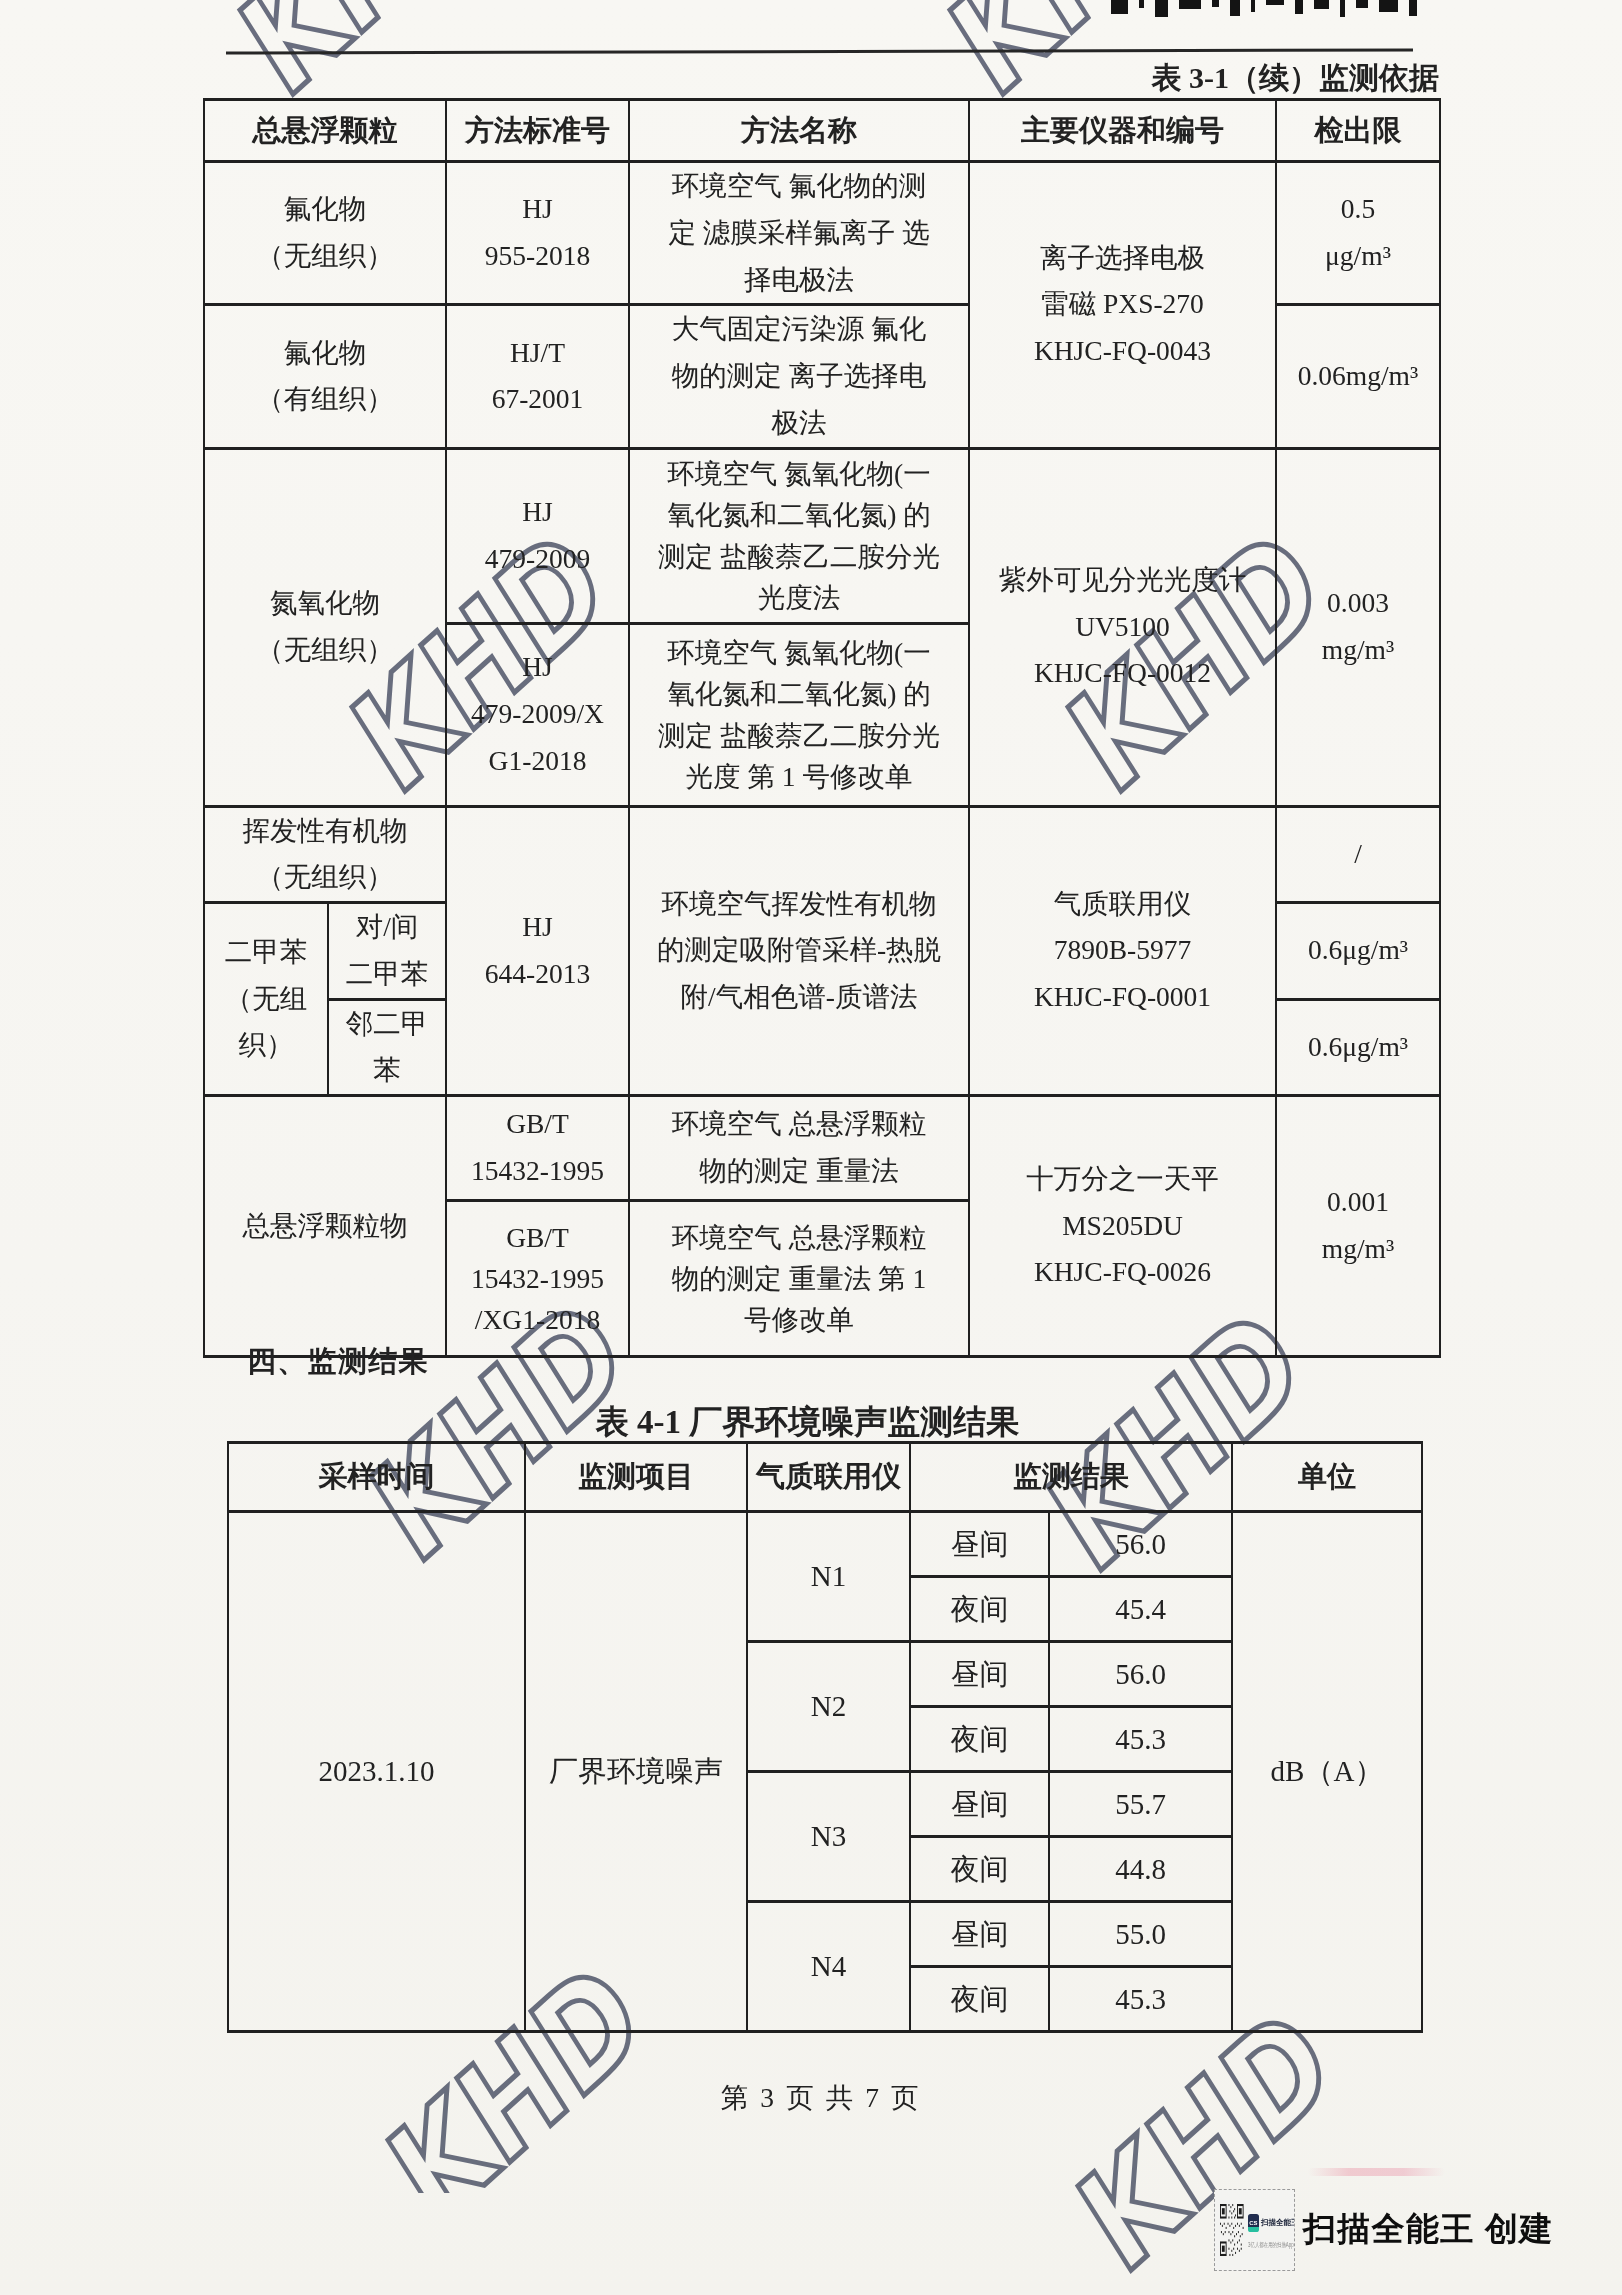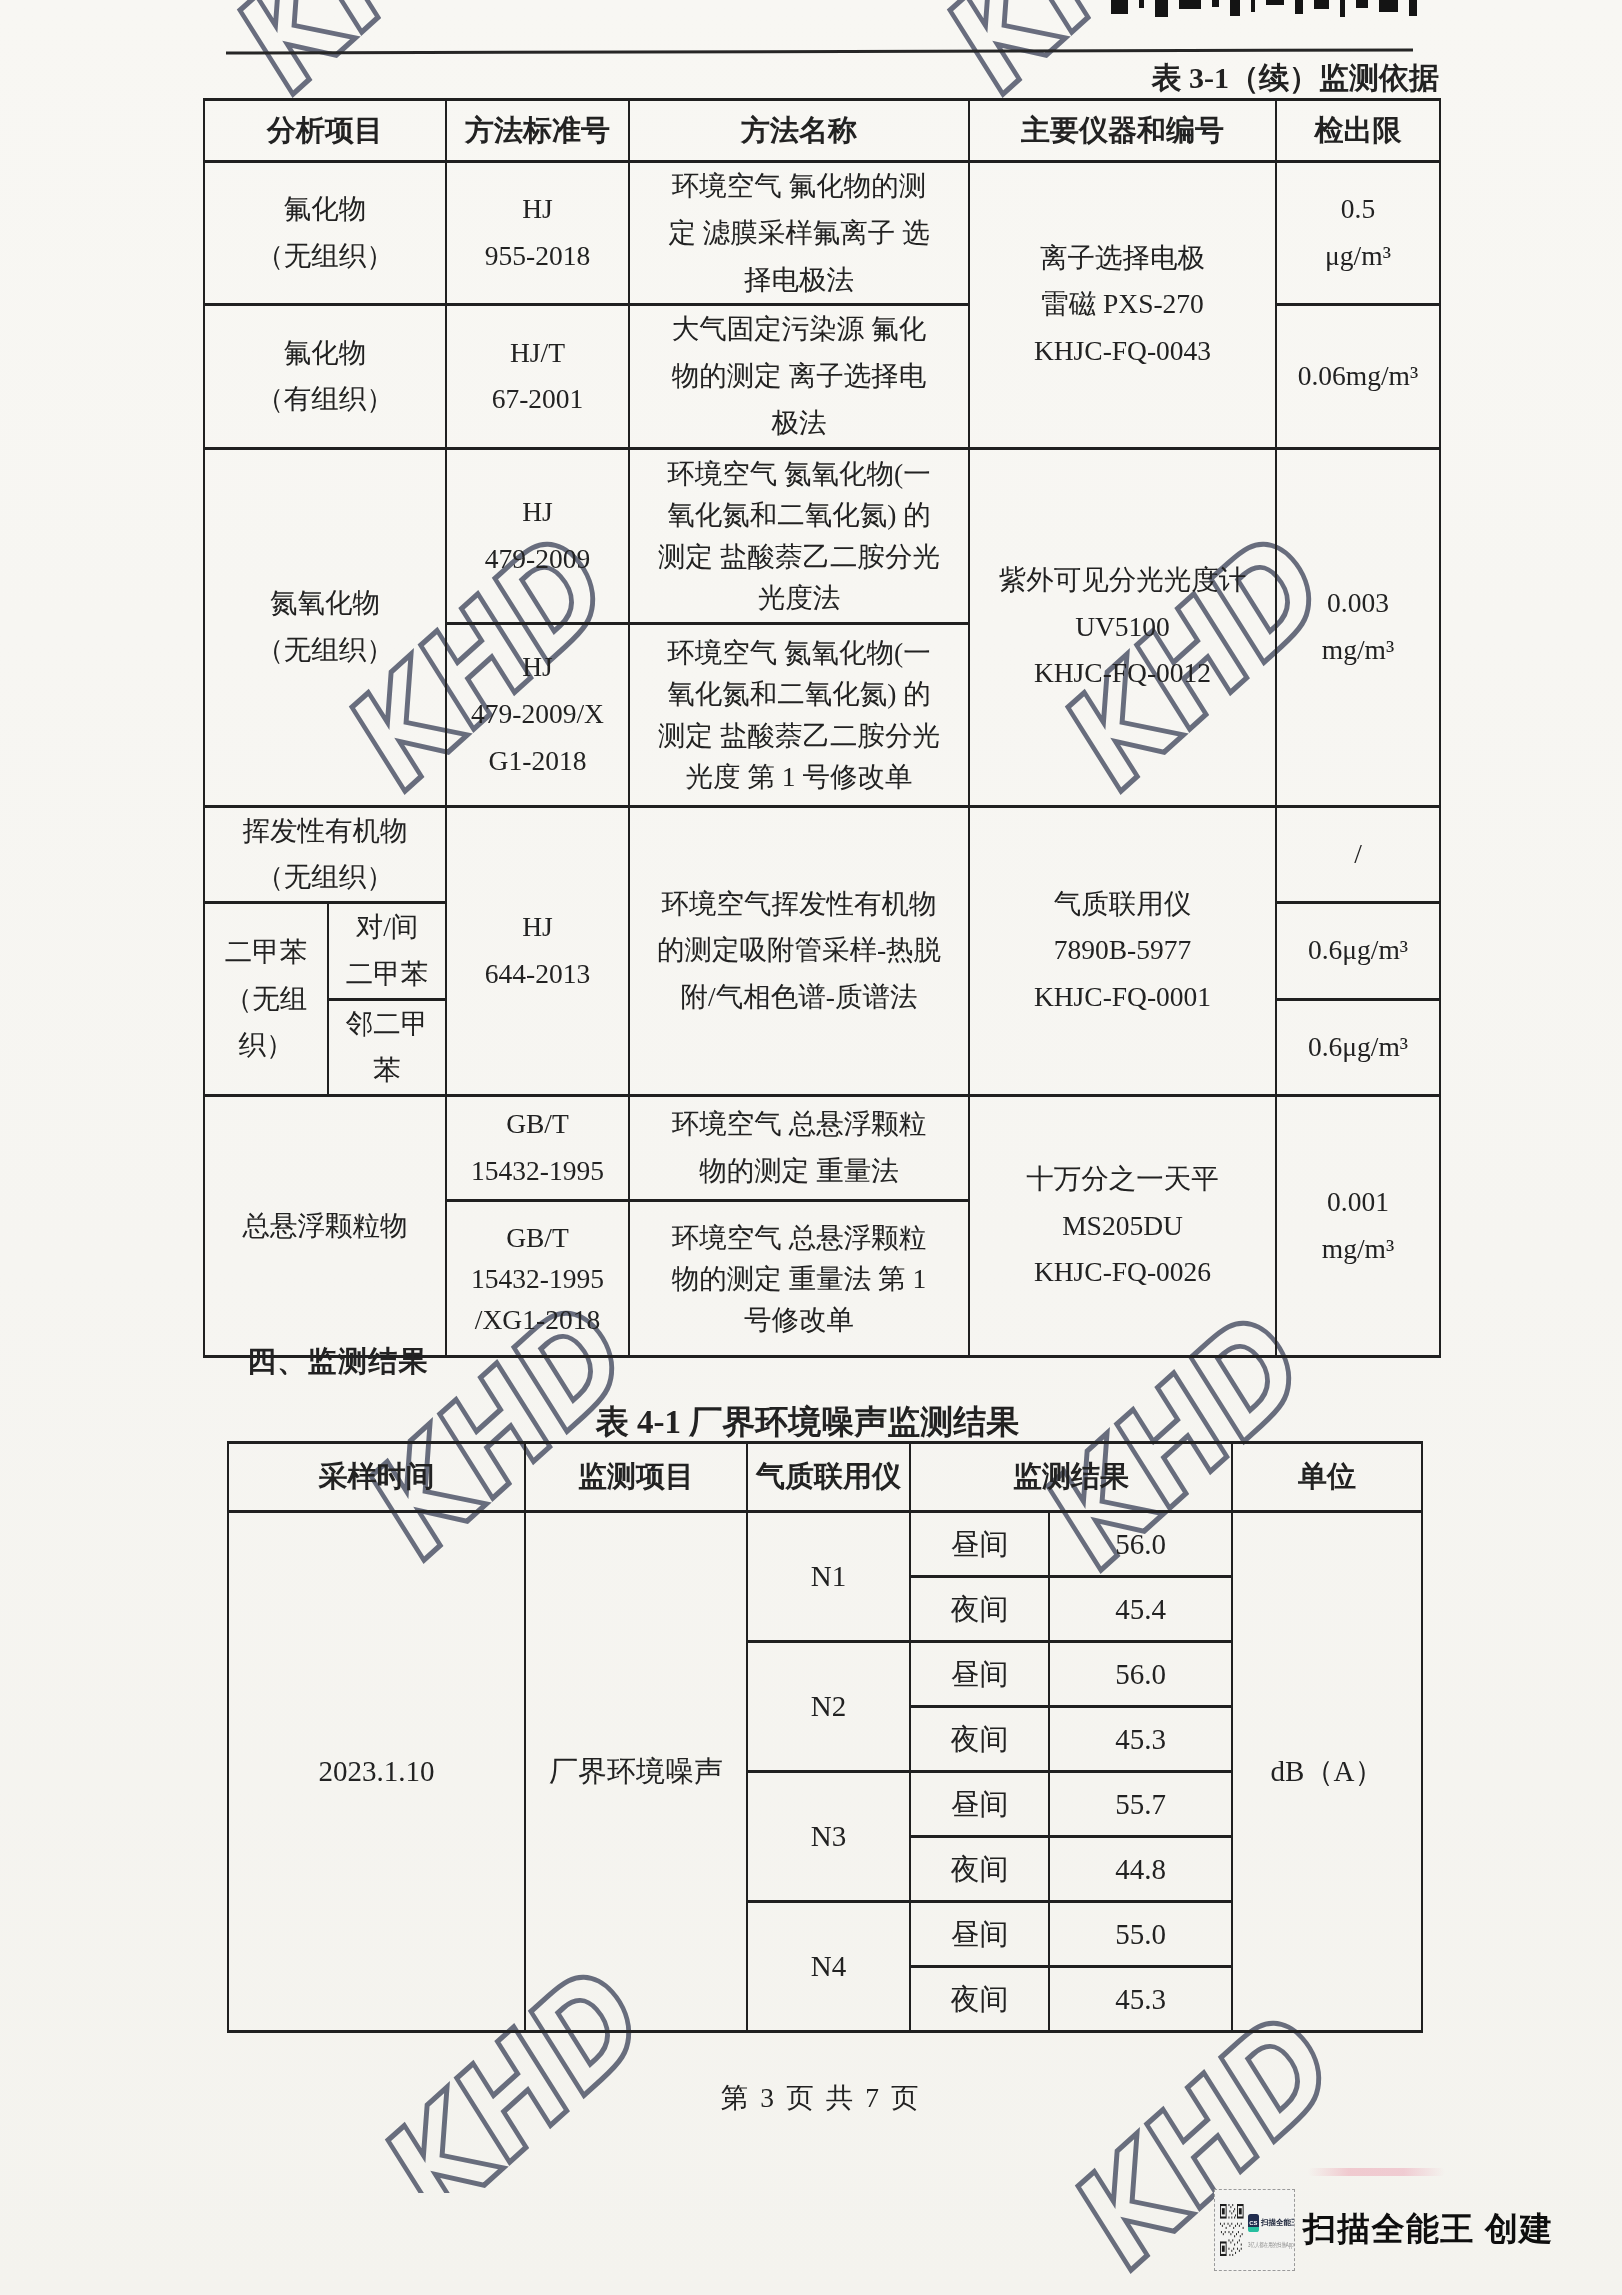--- a/index.html
+++ b/index.html
@@ -113,21 +113,21 @@
     <colgroup>
       <col style="width:124px;">
         <col style="width:118px;">
         <col style="width:183px;">
       <col style="width:340px;">
         <col style="width:307px;">
         <col style="width:164px;">
     </colgroup>
     <tbody>
         <tr style="height:62px;">
-      <th colspan="2">分析项目</th>
+      <th colspan="2">总悬浮颗粒</th>
       <th>方法标准号</th>
       <th>方法名称</th>
       <th>主要仪器和编号</th>
       <th>检出限</th>
     </tr>
     <tr style="height:137px;">
       <td colspan="2">氟化物
 （无组织）</td>
       <td>HJ
 955-2018</td>

